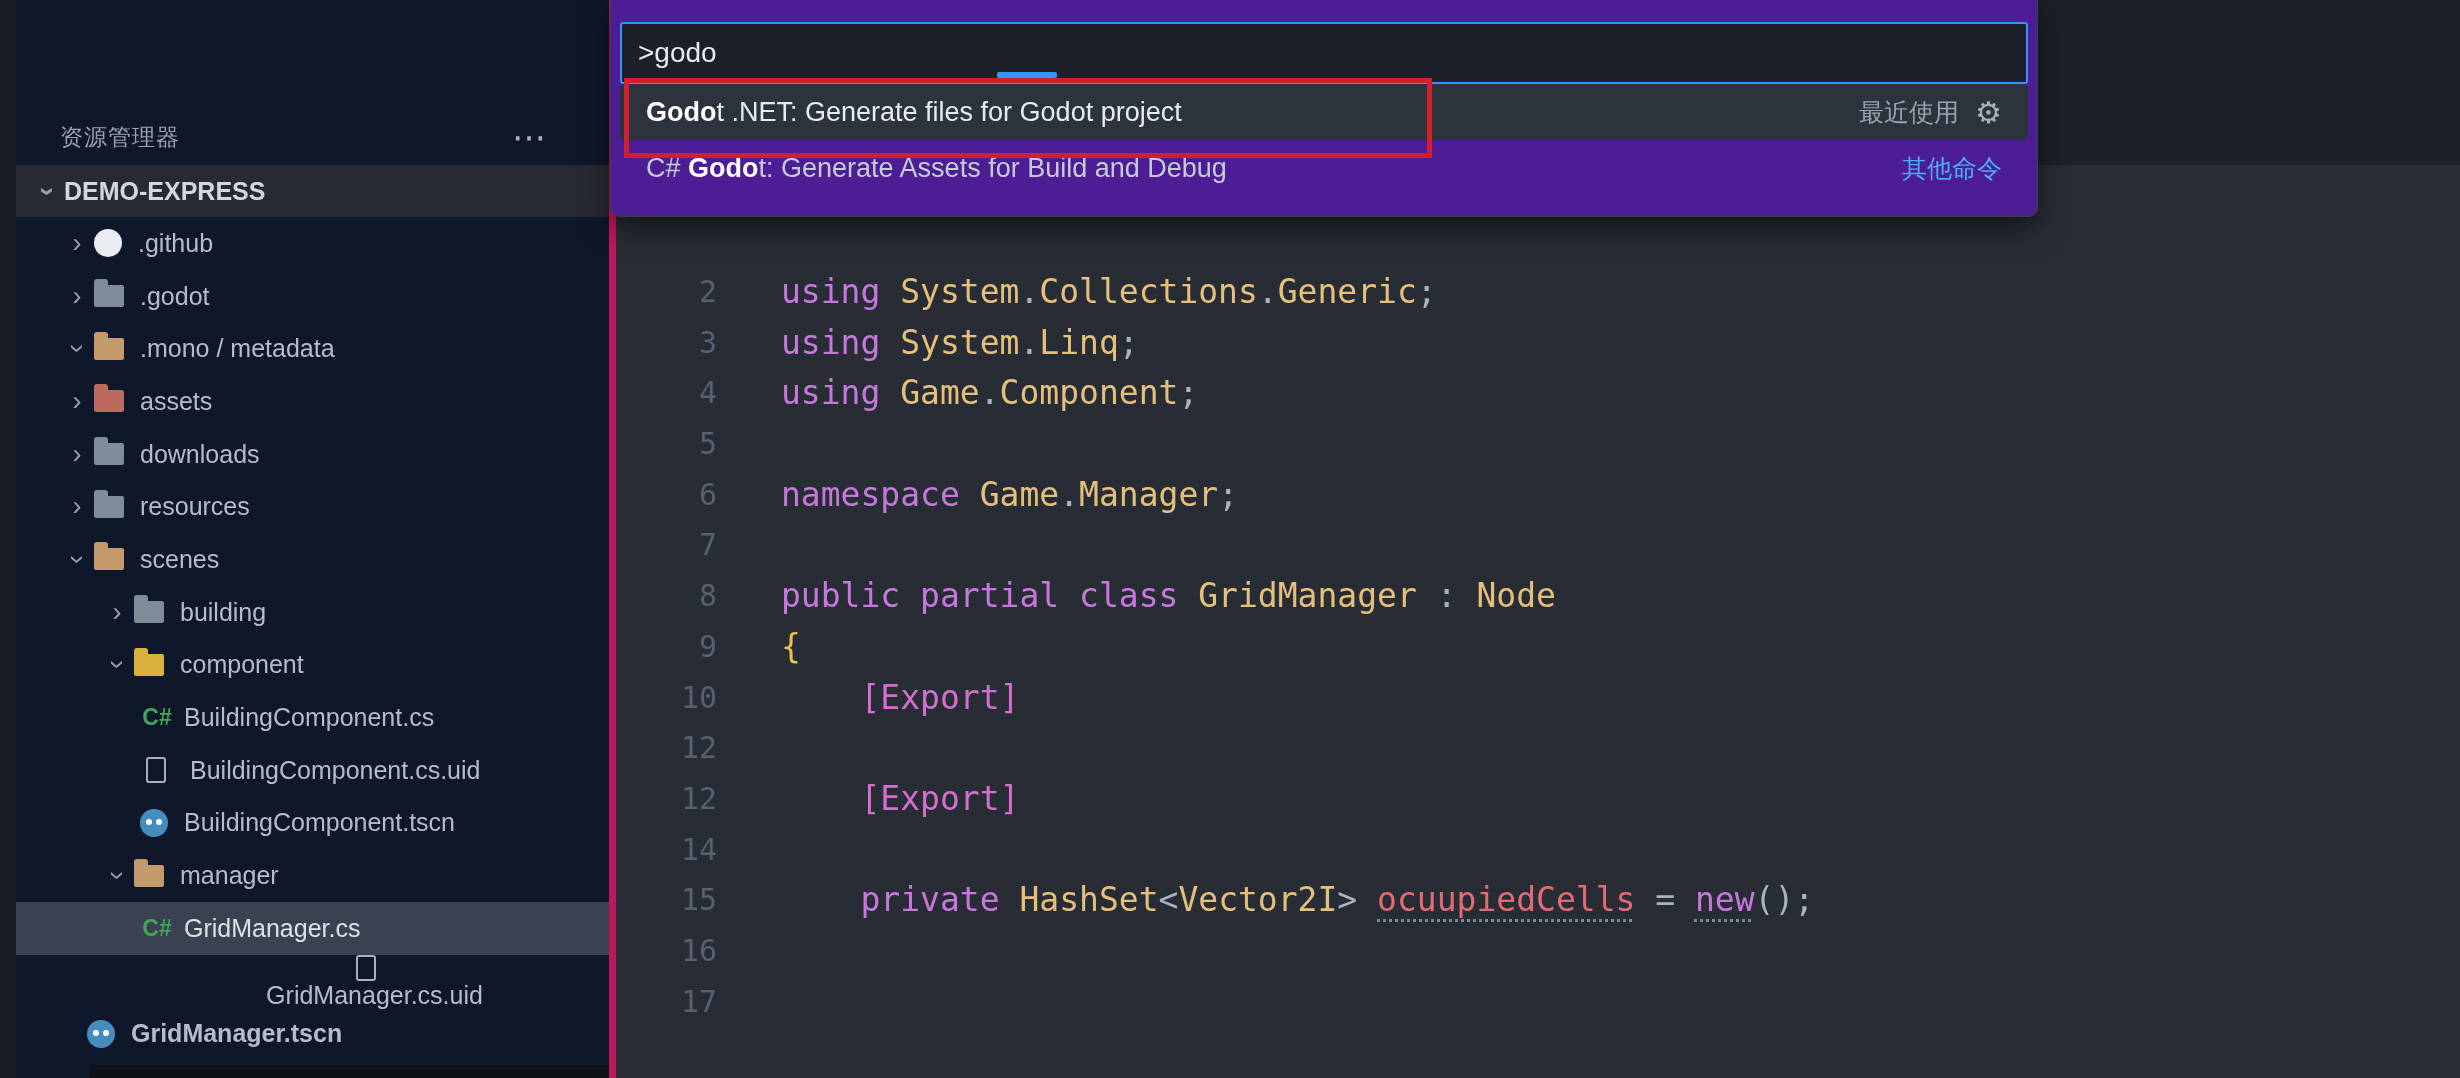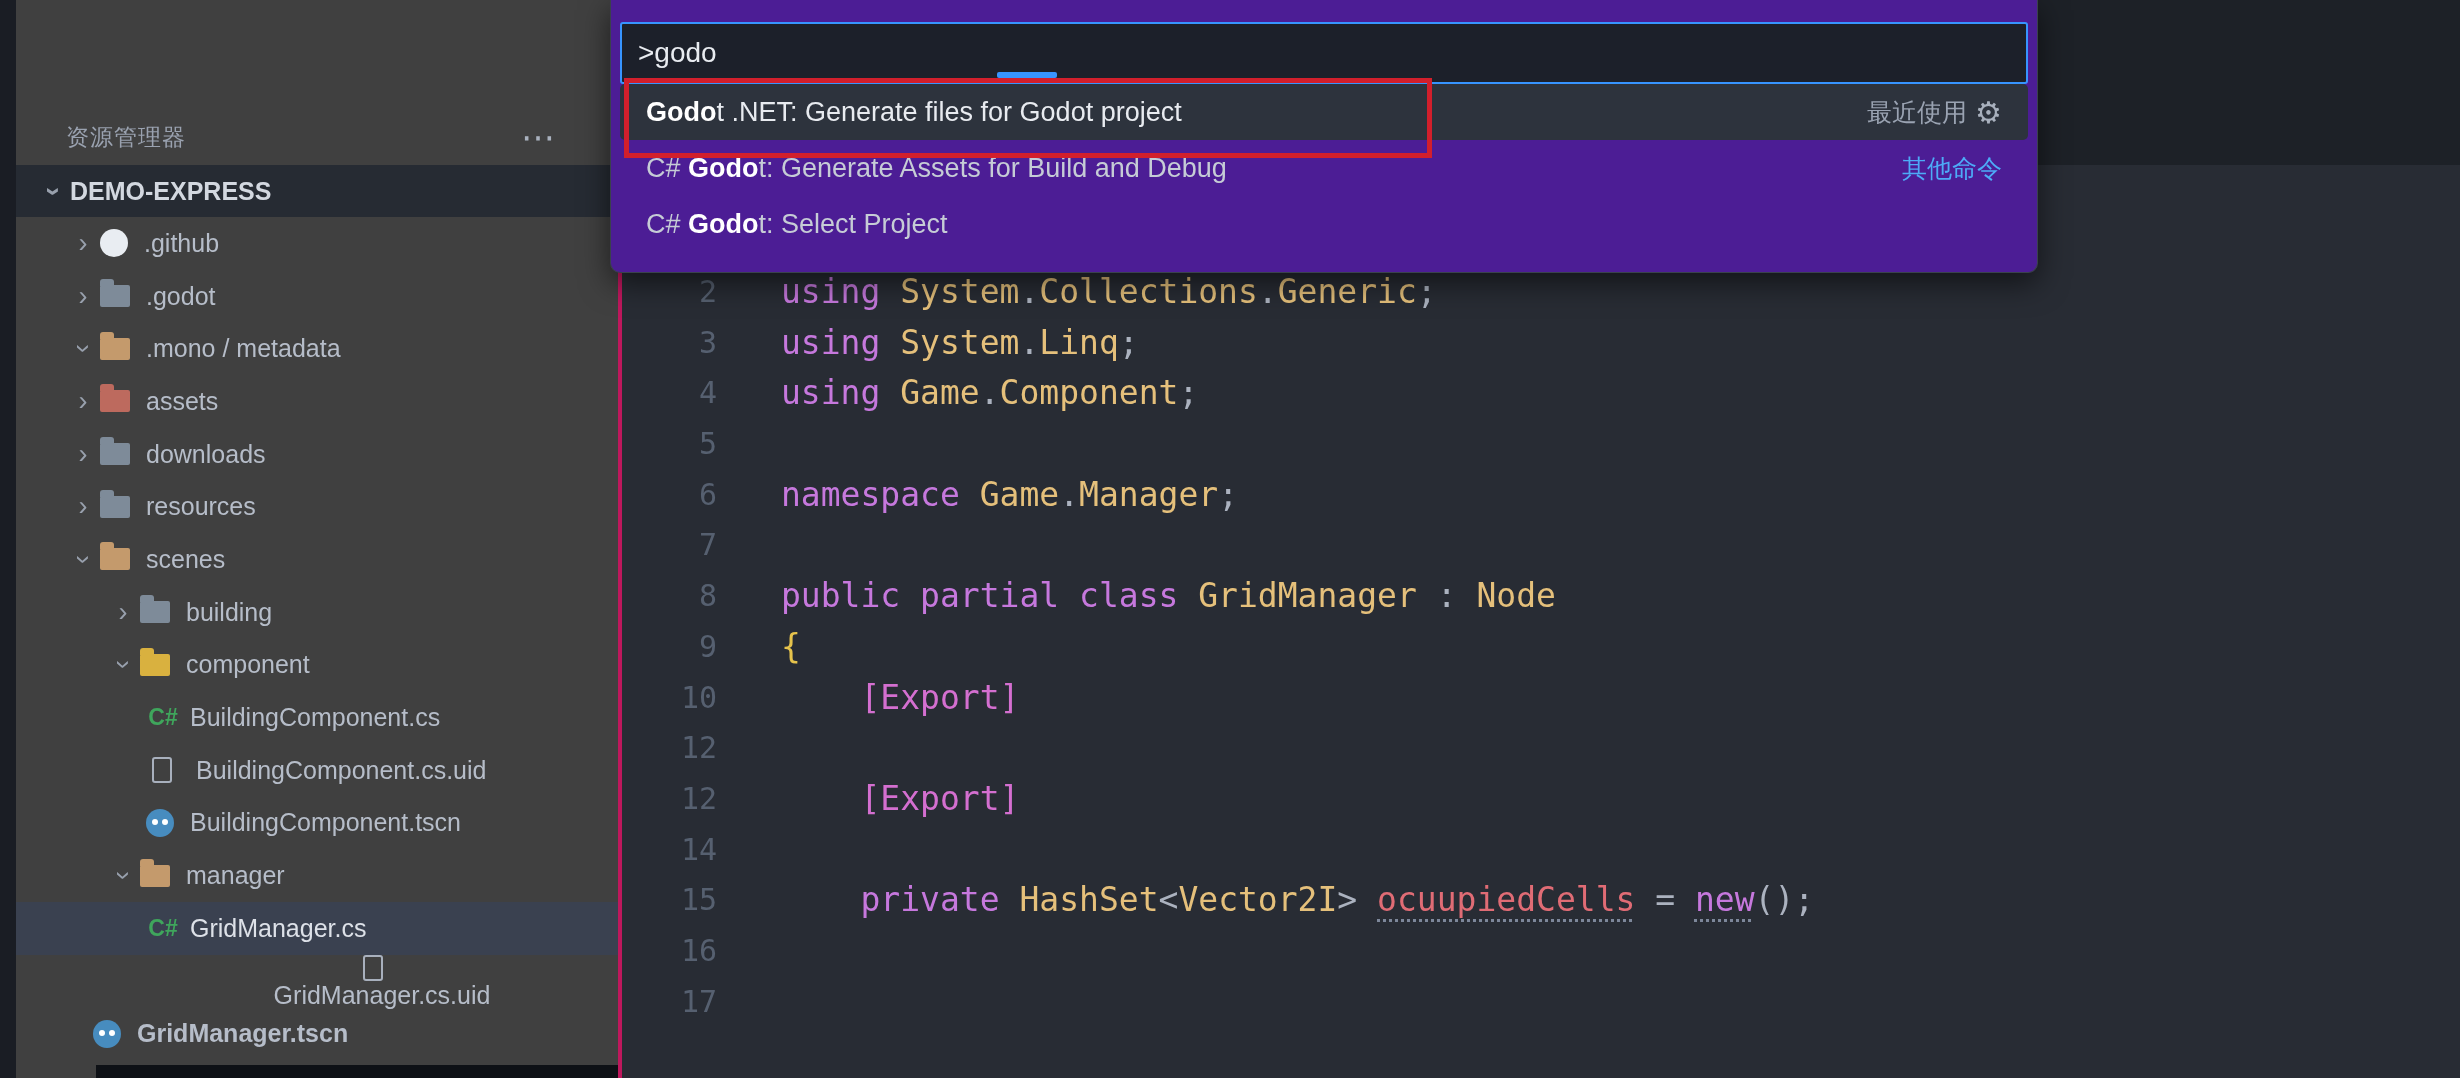--- a/index.html
+++ b/index.html
@@ -1,21 +1,21 @@
 <!DOCTYPE html>
 <html><head>
 <meta charset="utf-8">
 <style>
   *{margin:0;padding:0;box-sizing:border-box}
   html,body{width:2460px;height:1078px;overflow:hidden;background:#282c34;
     font-family:"Liberation Sans",sans-serif;position:relative}
 
   
-  .sidebar{position:absolute;left:10px;top:0;width:612px;height:1078px;background:#404040;
-    z-index:5;border-right:4px solid #be185d}
+  .sidebar{position:absolute;left:4px;top:0;width:612px;height:1078px;background:#0f172a;
+    z-index:5;border-right:7px solid #be185d}
   .edge{position:absolute;left:0;top:0;width:16px;height:1078px;background:#1a1d24;z-index:7}
   .sb-header{position:absolute;left:0;top:112px;height:50px;width:100%;display:flex;align-items:center;
     padding:0 62px 0 56px;color:#9aa2b0;font-size:23px;letter-spacing:1px}
   .sb-more{margin-left:auto;font-size:34px;color:#aab2bf;cursor:pointer;line-height:20px}
   .section-row{position:absolute;left:0;top:165px;height:52px;width:100%;display:flex;align-items:center;
     padding-left:26px;font-weight:bold;font-size:25px;color:#d3d8e0;background:#262b33;cursor:pointer}
   #tree{position:absolute;left:0;top:217px;width:100%}
   .tree-row{display:flex;align-items:center;height:52.7px;font-size:25px;color:#b6bdc9;
     cursor:pointer;white-space:nowrap}
   .tree-row.selected{background:#3a4150;color:#dde1e8}
@@ -51,21 +51,21 @@
     border:1px solid #3a414d;border-top:none;border-radius:0 0 10px 10px;
     box-shadow:0 10px 30px rgba(0,0,0,.55);padding:22px 9px 20px;z-index:10}
   .palette-input{width:100%;height:62px;background:#1c202a;border:2px solid #3794ff;border-radius:3px;
     color:#e8ebf0;font-size:28px;padding:0 16px;outline:none;font-family:"Liberation Sans",sans-serif}
   .progress{position:absolute;left:386px;top:72px;width:60px;height:6px;background:#3794ff;border-radius:2px;z-index:12}
   #palette-items{}
   .p-item{display:flex;align-items:center;height:56px;padding:0 26px;font-size:27px;color:#c6ccd6;
     border-radius:5px;cursor:pointer}
   .p-item.selected{background:#2d333d;color:#e8ebf0}
   .p-match{font-weight:bold;color:#ffffff}
-  .p-right{margin-left:auto;display:flex;align-items:center;gap:8px;font-size:25px;color:#9aa3b2}
+  .p-right{margin-left:auto;display:flex;align-items:center;gap:16px;font-size:25px;color:#9aa3b2}
   .p-right.link{color:#4dabf7}
   .p-gear{font-size:30px;color:#a8b0bd;cursor:pointer}
 
   
   .annotation{position:absolute;left:624px;top:78px;width:808px;height:80px;
     border:5px solid #d21f2c;z-index:20;pointer-events:none}
 </style>
 </head>
 <body>
 
@@ -190,20 +190,17 @@
             <span>最近使用</span>
             <span class="p-gear">⚙</span>
           </span>
         </div>
         <div class="p-item">
           <span><span>C# </span><span class="p-match">Godo</span><span>t: Generate Assets for Build and Debug</span></span>
           <span class="p-right link">
             <span>其他命令</span>
           </span>
         </div>
-        <div class="p-item">
-          <span><span>C# </span><span class="p-match">Godo</span><span>t: Select Project</span></span>
-        </div>
       </div>
   </div>
 
   <div class="annotation"></div>
 </div>
 
 </body></html>

